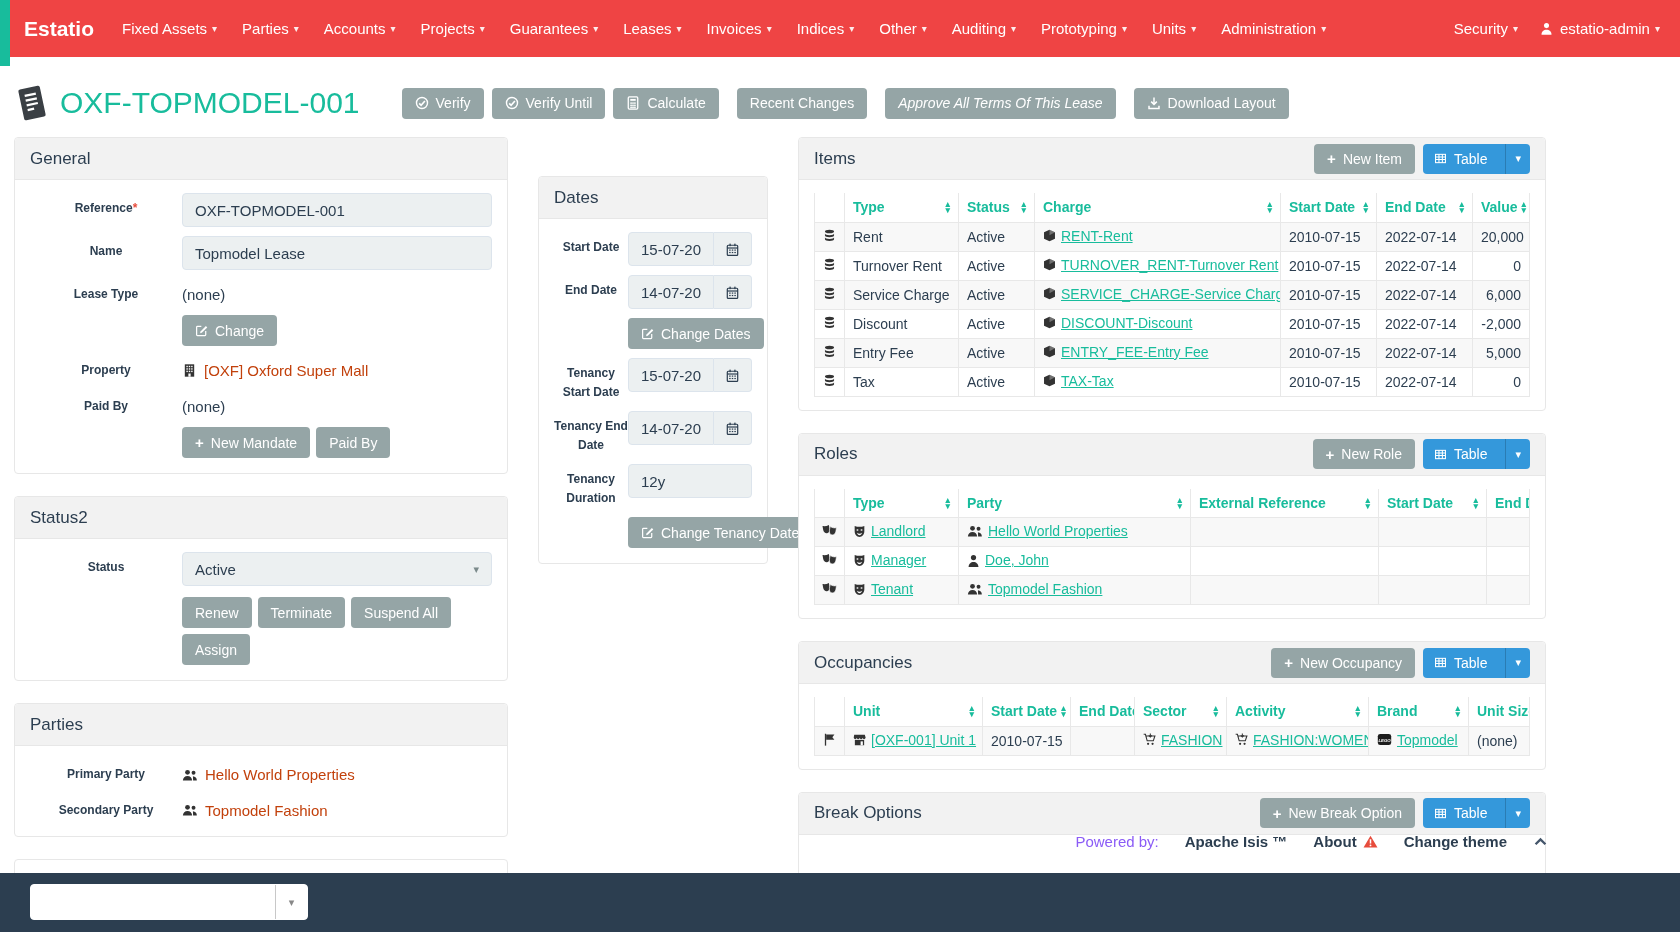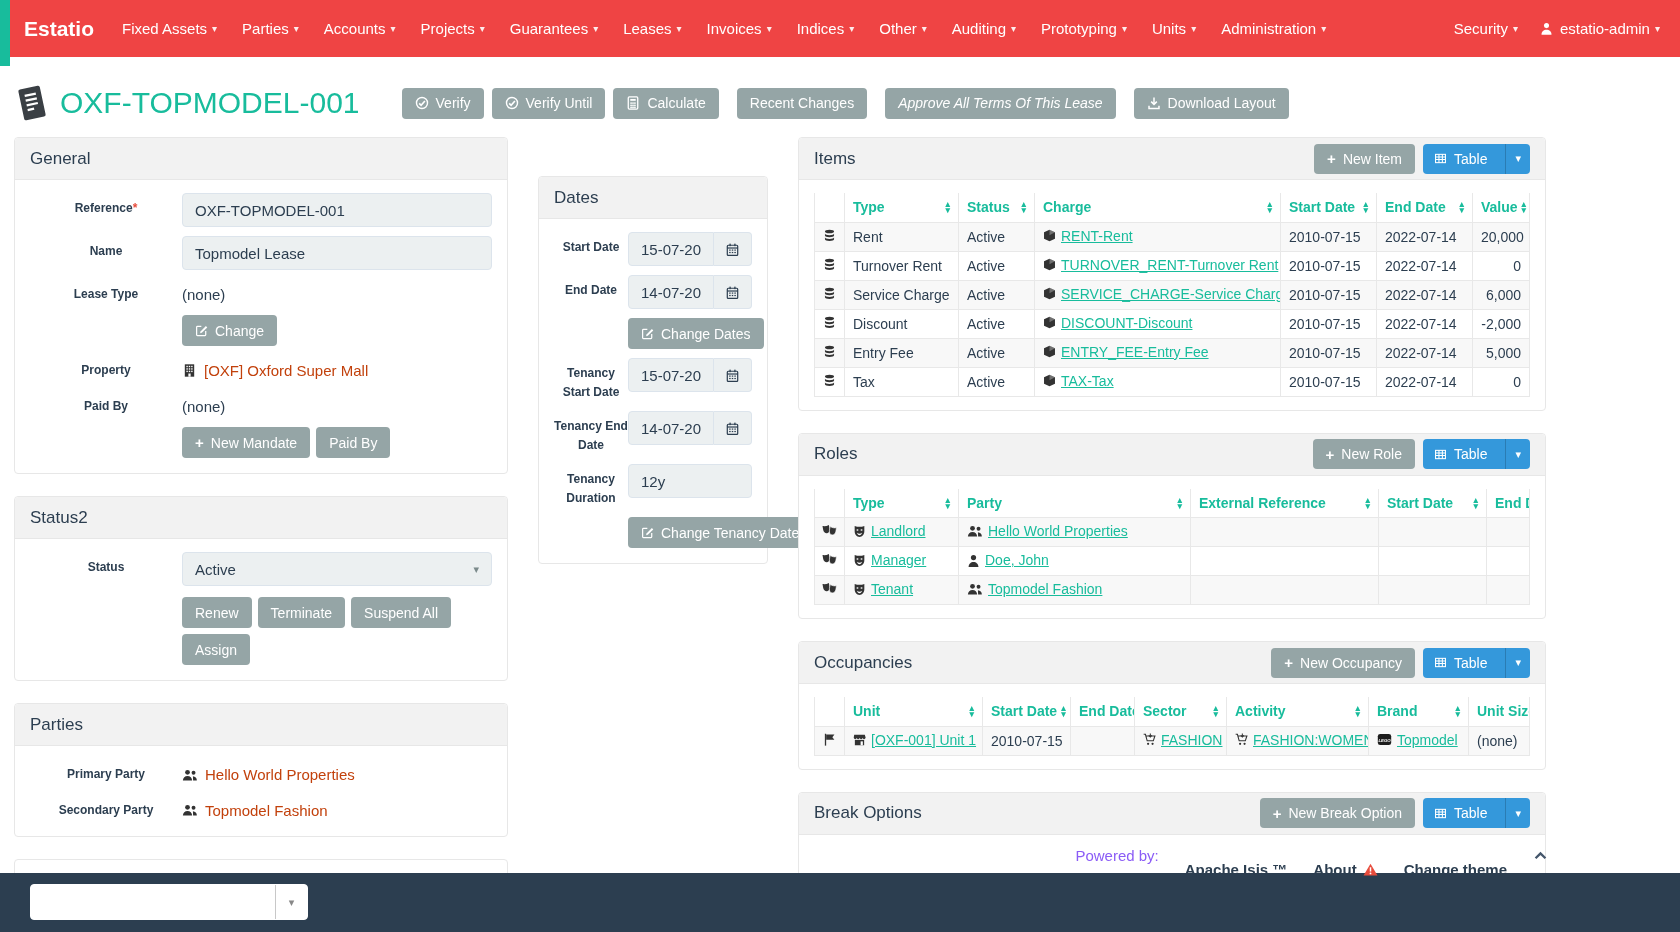--- a/index.html
+++ b/index.html
@@ -79,21 +79,21 @@
   .sort i { font-style:normal; }
   .tbl tbody tr:nth-child(odd) { background:#f8f8f8; }
   .tbl .icon-col { width:30px; text-align:center; padding:4px 2px; }
   .tlink { color:#18bc9c; text-decoration:underline; display:inline-flex; align-items:center; gap:5px; }
   .tbl td.right { text-align:right; }
 
   
   .footer-links { position:absolute; top:833px; left:0; width:1548px; display:flex; justify-content:flex-end;
                   align-items:center; gap:26px; font-size:15px; z-index:6; }
   .footer-links .muted { color:#8b5cf6; }
-  .footer-links a { color:#2c3e50; font-weight:bold; text-decoration:none; display:inline-flex; align-items:center; gap:6px;margin-top:28px; }
+  .footer-links a { color:#2c3e50; font-weight:bold; text-decoration:none; display:inline-flex; align-items:center; gap:6px; }
   .footer-bar { position:absolute; left:0; bottom:0; width:100%; height:59px; background:#2c3e50; z-index:5; }
   .theme-select { position:absolute; left:30px; top:11px; width:278px; height:36px; background:#fff;
                   border:1px solid #fff; border-radius:4px; display:flex; cursor:pointer; }
   .theme-select .ts-main { flex:1; }
   .theme-select .ts-caret { width:32px; border-left:1px solid #c8c8c8; display:flex; align-items:center;
                             justify-content:center; color:#888; font-size:11px; }
   .icon svg { display:block; }
 </style>
 </head>
 <body>

